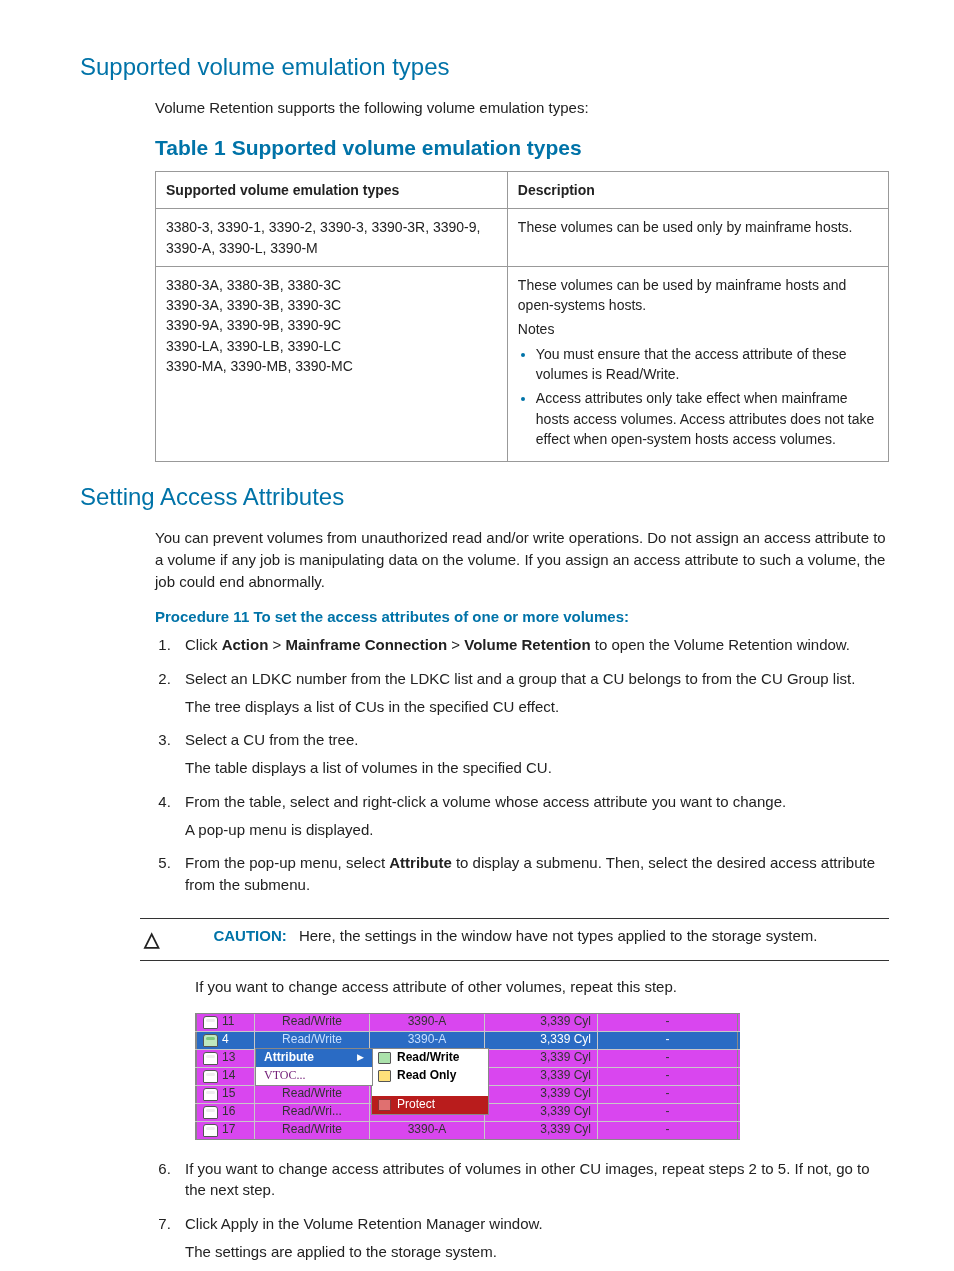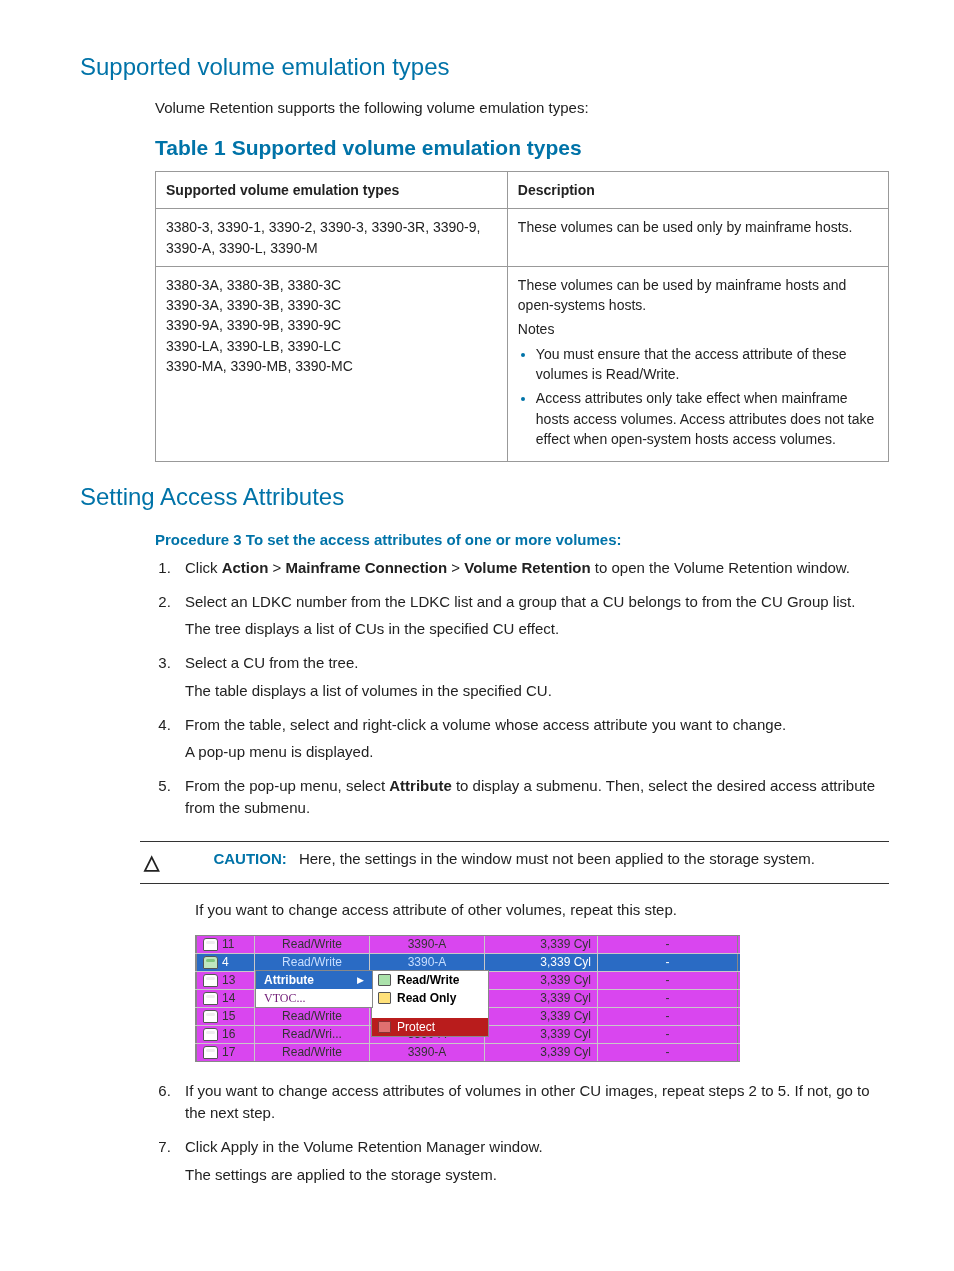--- a/index.html
+++ b/index.html
@@ -205,21 +205,22 @@
           <li>Access attributes only take effect when mainframe hosts access volumes. Access attributes does not take effect when open-system hosts access volumes.</li>
         </ul>
       </td>
     </tr>
   </tbody>
     </table>
 </div>
 
 <h2>Setting Access Attributes</h2>
 <div class="indented">
-  <div class="proc-label">Procedure 3 To set the access attributes of one or more volumes:</div>
+  <p style="margin:0;">You can prevent volumes from unauthorized read and/or write operations. Do not assign an access attribute to a volume if any job is manipulating data on the volume. If you assign an access attribute to such a volume, the job could end abnormally.</p>
+  <div class="proc-label">Procedure 11 To set the access attributes of one or more volumes:</div>
 
   <ol class="steps">
     <li>
       <span>Click </span><b>Action</b><span> &gt; </span><b>Mainframe Connection</b><span> &gt; </span><b>Volume Retention</b><span> to open the Volume Retention window.</span>
     </li>
     <li>
       <span>Select an LDKC number from the LDKC list and a group that a CU belongs to from the CU Group list.</span>
       <p>The tree displays a list of CUs in the specified CU effect.</p>
     </li>
     <li>
@@ -233,21 +234,21 @@
     <li>
       <span>From the pop-up menu, select </span><b>Attribute</b><span> to display a submenu. Then, select the desired access attribute from the submenu.</span>
     </li>
   </ol>
 </div>
 
 <div class="caution-block">
   <span class="caution-icon">△</span>
   <div class="caution-text">
     <span class="caution-label">CAUTION:</span>
-    <span>Here, the settings in the window must not been applied to the storage system.</span>
+    <span>Here, the settings in the window have not types applied to the storage system.</span>
   </div>
 </div>
 
 <p class="after-caution">If you want to change access attribute of other volumes, repeat this step.</p>
 
 <div class="ss">
   <div class="ss-row">
     <div class="ss-cell col1">
         <span class="disk"></span>
         <span>11</span>

